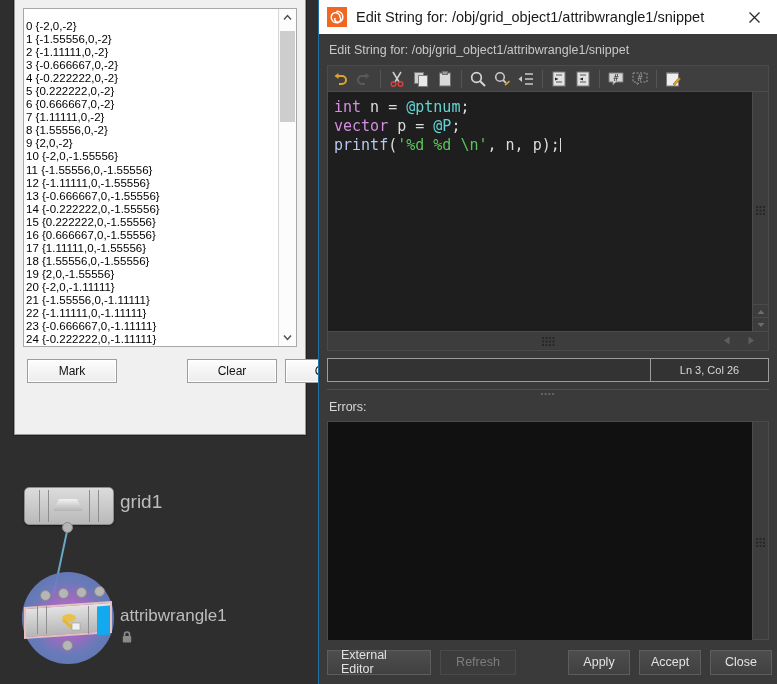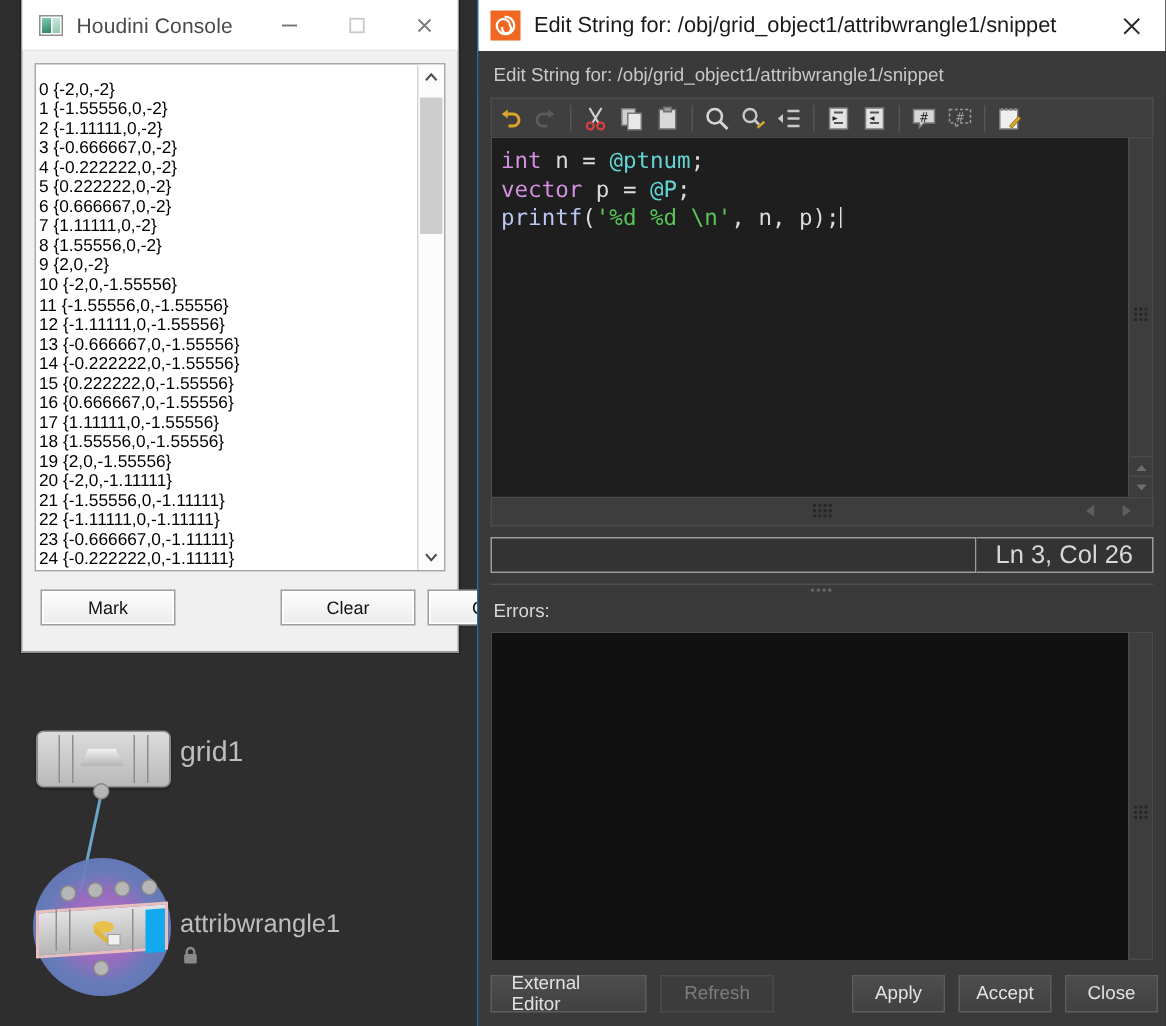--- a/index.html
+++ b/index.html
@@ -160,21 +160,21 @@
   }
   .hsb .ar{position:absolute;top:0;width:22px;height:17px;display:flex;align-items:center;justify-content:center;color:#6d6d6d;}
   .hsb .ar.l{right:30px;}
   .hsb .ar.r{right:6px;}
 
   .statusrow{display:flex;margin:7px 8px 0 8px;height:24px;}
   .status-msg{flex:1;border:1px solid #9c9c9c;background:#333;box-sizing:border-box;}
   .status-lncol{
     width:118px;border:1px solid #9c9c9c;border-left:none;background:#333;
     display:flex;align-items:center;justify-content:center;
-    font-size:17px;color:#d8d8d8;box-sizing:border-box;
+    font-size:11px;color:#d8d8d8;box-sizing:border-box;
   }
 
   .splitter{margin:7px 8px 0 8px;height:8px;display:flex;align-items:center;justify-content:center;
     border-top:1px solid #4e4e4e;}
   .splitter .dots{letter-spacing:1px;color:#6a6a6a;font-size:8px;line-height:8px;}
 
   .errors-label{font-size:12.5px;color:#d8d8d8;padding:2px 0 7px 10px;}
   .errors-wrap{margin:0 8px;display:flex;background:#111;border:1px solid #4b4b4b;height:246px;box-sizing:border-box;}
   .errors-body{flex:1;background:#111;}
 
@@ -233,44 +233,20 @@
   <div class="node-dot" style="left:62px;top:640px;"></div>
   <div class="node-aw-label">attribwrangle1</div>
   <div class="lock-icon">
     <svg width="14" height="14" viewBox="0 0 14 14">
       <path d="M4.5 6 V4.5 a2.5 2.5 0 0 1 5 0 V6" fill="none" stroke="#8a8a8a" stroke-width="1.6"></path>
       <rect x="2.8" y="6" width="8.4" height="6.4" rx="1" fill="#8a8a8a"></rect>
     </svg>
   </div>
 
   <div class="console-win">
-    <div class="console-title">
-      <div class="console-icon">
-        <div class="sq1"></div>
-          <div class="sq2"></div>
-      </div>
-      <div class="console-title-text">Houdini Console</div>
-      <div class="wbtns">
-        <div class="wbtn">
-          <svg width="14" height="14" viewBox="0 0 14 14">
-              <path d="M2 7 H12" stroke="#6d6d6d" stroke-width="1.2"></path>
-            </svg>
-        </div>
-        <div class="wbtn">
-          <svg width="14" height="14" viewBox="0 0 14 14">
-              <rect x="2.5" y="2.5" width="9" height="9" fill="none" stroke="#c9c9c9" stroke-width="1.2"></rect>
-            </svg>
-        </div>
-        <div class="wbtn">
-          <svg width="14" height="14" viewBox="0 0 14 14">
-              <path d="M3 3 L11 11 M11 3 L3 11" stroke="#7a7a7a" stroke-width="1.2"></path>
-            </svg>
-        </div>
-      </div>
-    </div>
 
     <div class="console-body">
       <div class="list-wrap">
         <div class="list" id="console-list">
             <div>0 {-2,0,-2}</div>
             <div>1 {-1.55556,0,-2}</div>
             <div>2 {-1.11111,0,-2}</div>
             <div>3 {-0.666667,0,-2}</div>
             <div>4 {-0.222222,0,-2}</div>
             <div>5 {0.222222,0,-2}</div>

